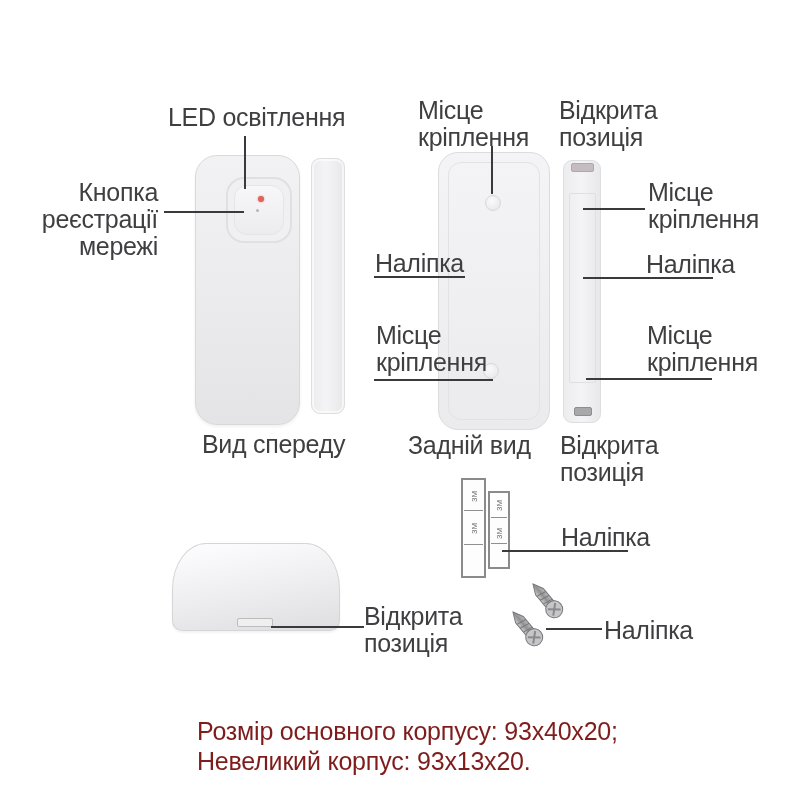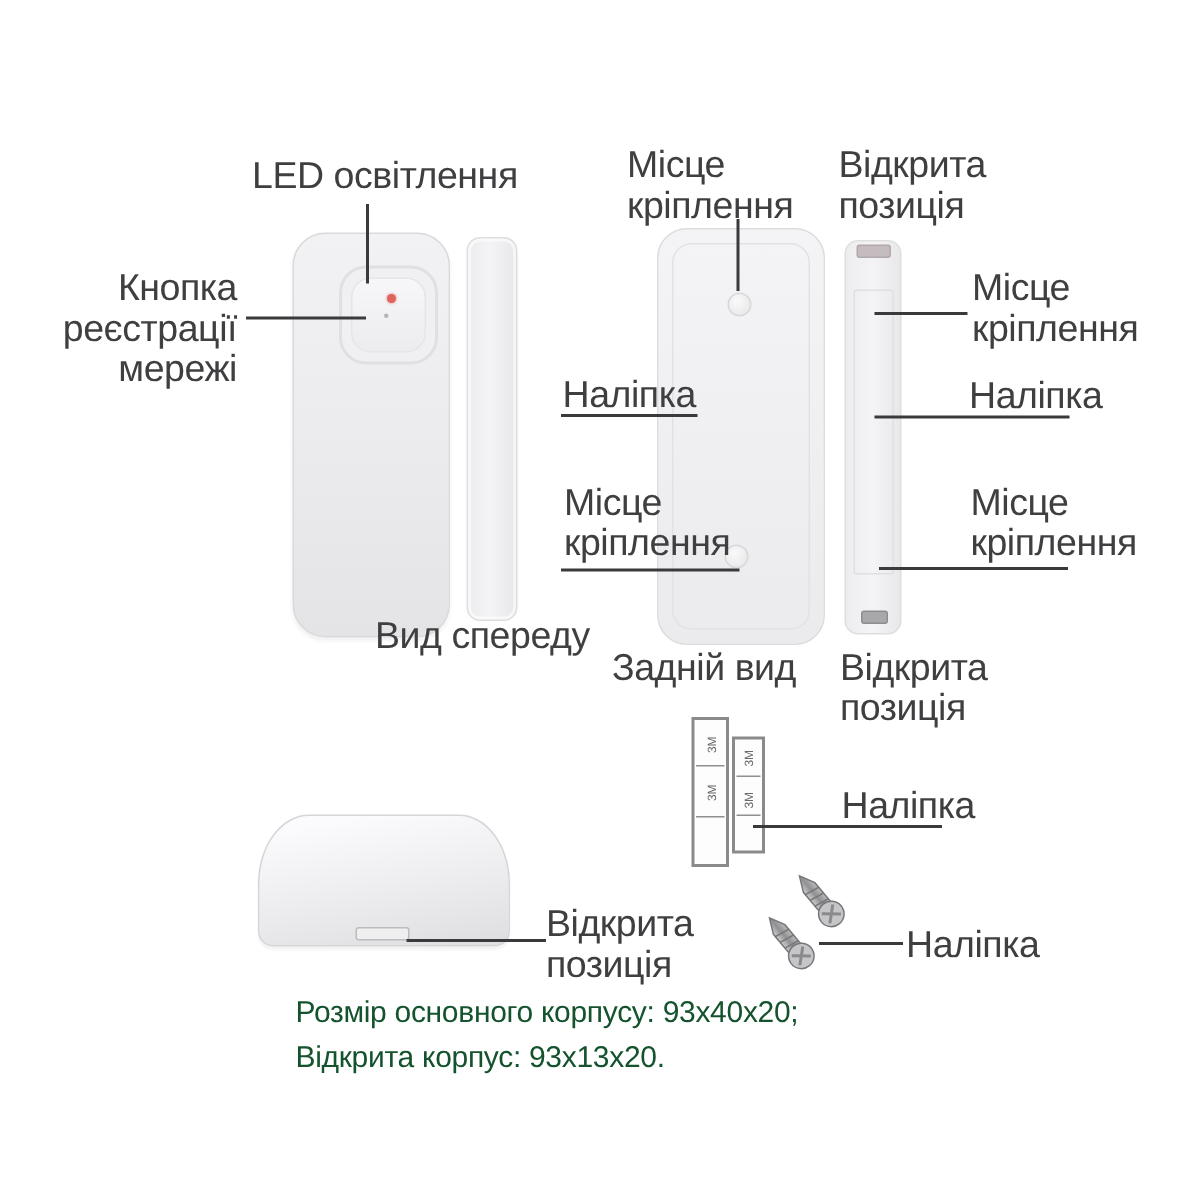--- a/index.html
+++ b/index.html
@@ -52,21 +52,21 @@
 
   .sticker { position:absolute; background:#fdfdfd; border:2px solid #8a8a8c; }
   .sticker .tick { position:absolute; left:1px; right:1px; height:0; border-top:1.5px solid #8f8f91; }
   .sticker .brand { position:absolute; font-size:8px; color:#6a6a6c; transform:rotate(-90deg);
      transform-origin:center; letter-spacing:0; }
   .stick1 { left:461px; top:478px; width:25px; height:100px; }
   .stick2 { left:488px; top:491px; width:22px; height:78px; }
 
   .screws-svg { position:absolute; left:505px; top:582px; }
 
-  .note { position:absolute; left:197px; top:660px; color:#14532d; font-size:20px; line-height:30px; letter-spacing:-0.2px; }
+  .note { position:absolute; left:197px; top:716px; color:#7f1d1d; font-size:25px; line-height:30px; letter-spacing:-0.2px; }
 </style>
 </head>
 <body>
 
 <div class="stage">
 
   <div class="front-body">
     <div class="btn-outer">
       <div class="btn-inner">
         <div class="led-dot"></div>
@@ -159,23 +159,23 @@
   <div class="lbl" style="left:646px; top:251px;">Наліпка</div>
   <div class="lbl" style="left:376px; top:322px;">Місце
 кріплення</div>
   <div class="lbl" style="left:647px; top:322px;">Місце
 кріплення</div>
   <div class="lbl" style="left:561px; top:524px;">Наліпка</div>
   <div class="lbl" style="left:364px; top:603px;">Відкрита
 позиція</div>
   <div class="lbl" style="left:604px; top:617px;">Наліпка</div>
 
-  <div class="lbl" style="left:202px; top:411px;margin-left:48px;">Вид спереду</div>
+  <div class="lbl" style="left:202px; top:431px;">Вид спереду</div>
   <div class="lbl" style="left:408px; top:432px;">Задній вид</div>
   <div class="lbl" style="left:560px; top:432px;">Відкрита
 позиція</div>
 
   <div class="note">
     <div>Розмір основного корпусу: 93x40x20;</div>
-    <div>Відкрита корпус: 93x13x20.</div>
+    <div>Невеликий корпус: 93x13x20.</div>
   </div>
 
 </div>
 
 </body></html>

